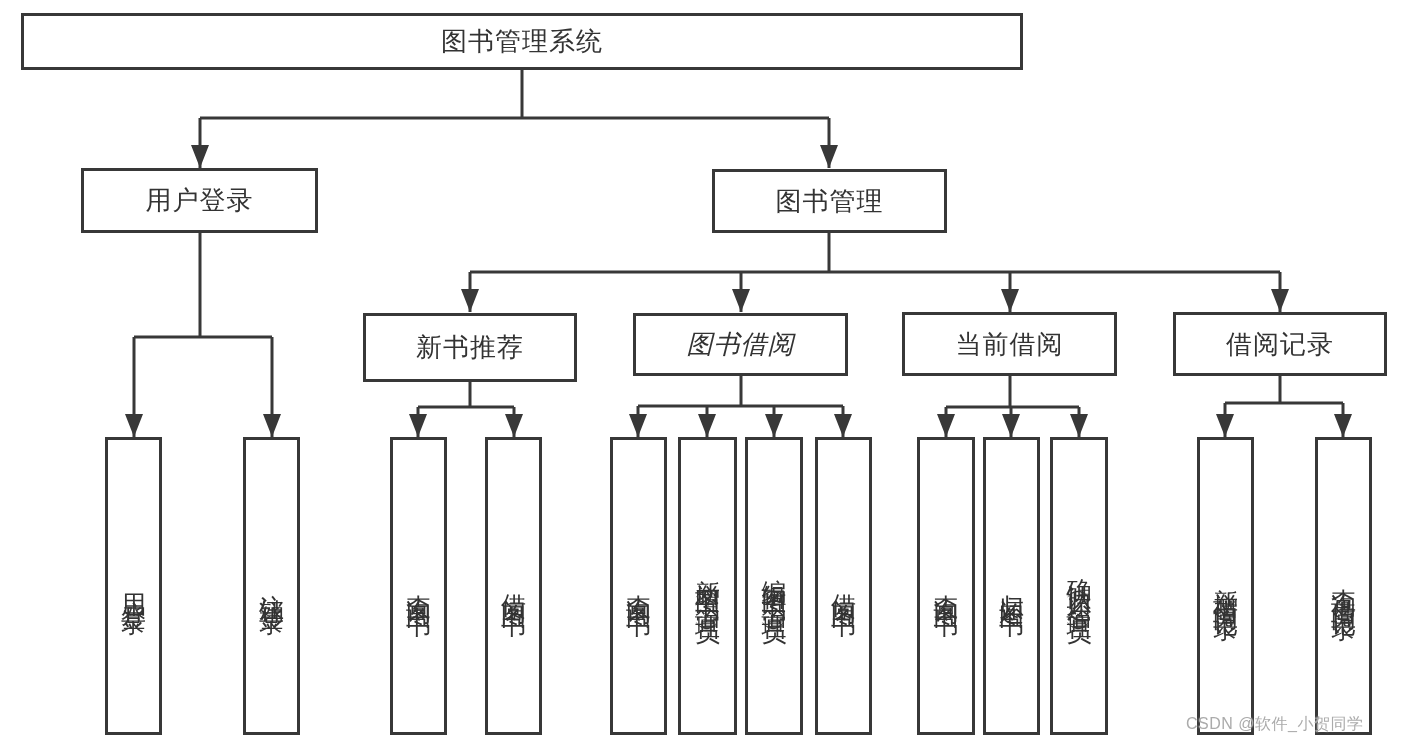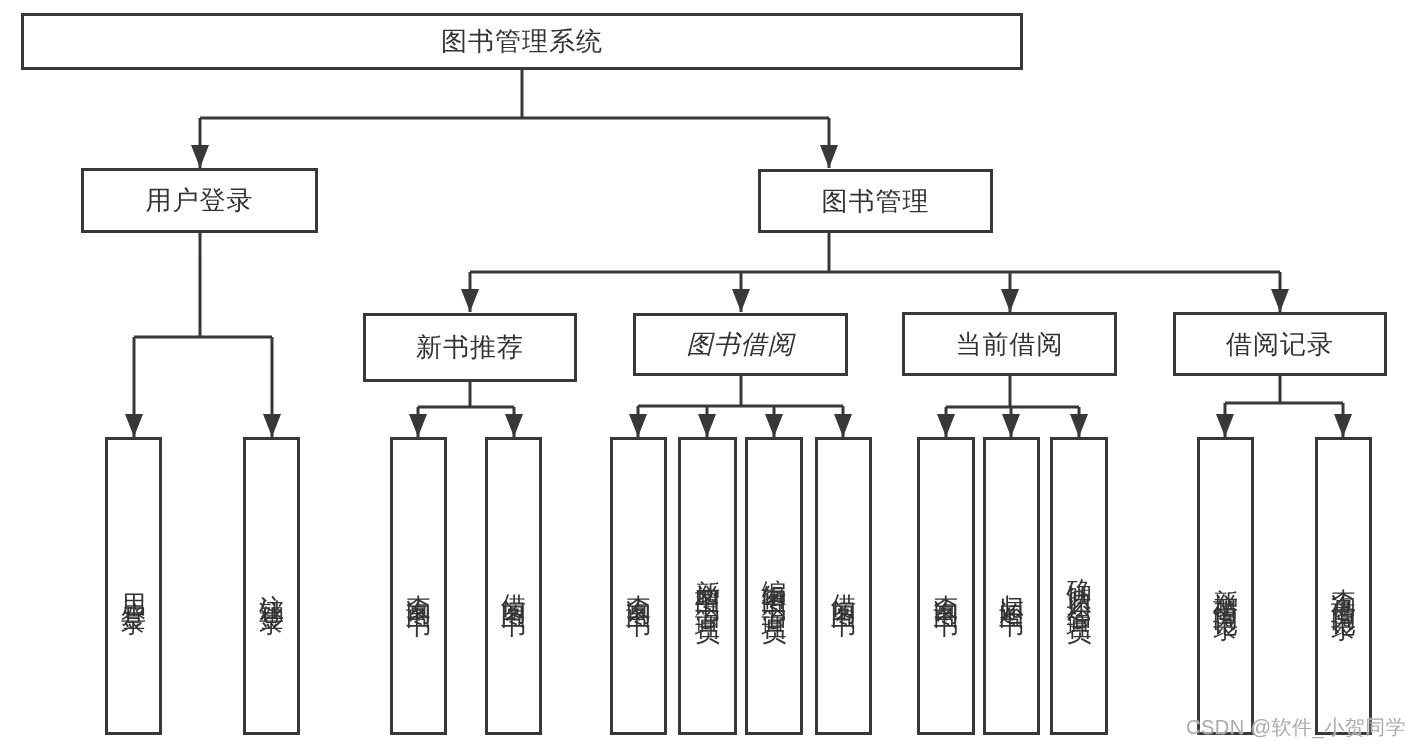--- a/index.html
+++ b/index.html
@@ -40,21 +40,21 @@
     text-orientation:mixed;
     font-size:25px;
     line-height:1;
     letter-spacing:6px;
     color:var(--text);
     white-space:nowrap;
   }
   .watermark{
     position:absolute;
     left:1186px;top:714px;
-    font-size:20px;
+    font-size:16px;
     letter-spacing:0.5px;
     color:var(--wm);
     white-space:nowrap;
     z-index:5;
     text-shadow:0 0 2px #ffffff;
   }
 </style>
 </head>
 <body>
 
@@ -80,21 +80,21 @@
          M1334 414 L1352 414 L1343 437 Z" fill="currentColor" stroke="none"></path>
   </svg>
 
   <div class="node" style="left:21px;top:13px;width:1002px;height:57px;">
     <span class="hlabel">图书管理系统</span>
   </div>
 
   <div class="node" style="left:81px;top:168px;width:237px;height:65px;">
     <span class="hlabel">用户登录</span>
   </div>
-  <div class="node" style="left:712px;top:169px;width:235px;height:64px;margin-left:46px;">
+  <div class="node" style="left:712px;top:169px;width:235px;height:64px;">
     <span class="hlabel">图书管理</span>
   </div>
 
   <div class="node" style="left:363px;top:313px;width:214px;height:69px;">
     <span class="hlabel">新书推荐</span>
   </div>
   <div class="node" style="left:633px;top:313px;width:215px;height:63px;font-style:italic;">
     <span class="hlabel">图书借阅</span>
   </div>
   <div class="node" style="left:902px;top:312px;width:215px;height:64px;text-align:right;">

